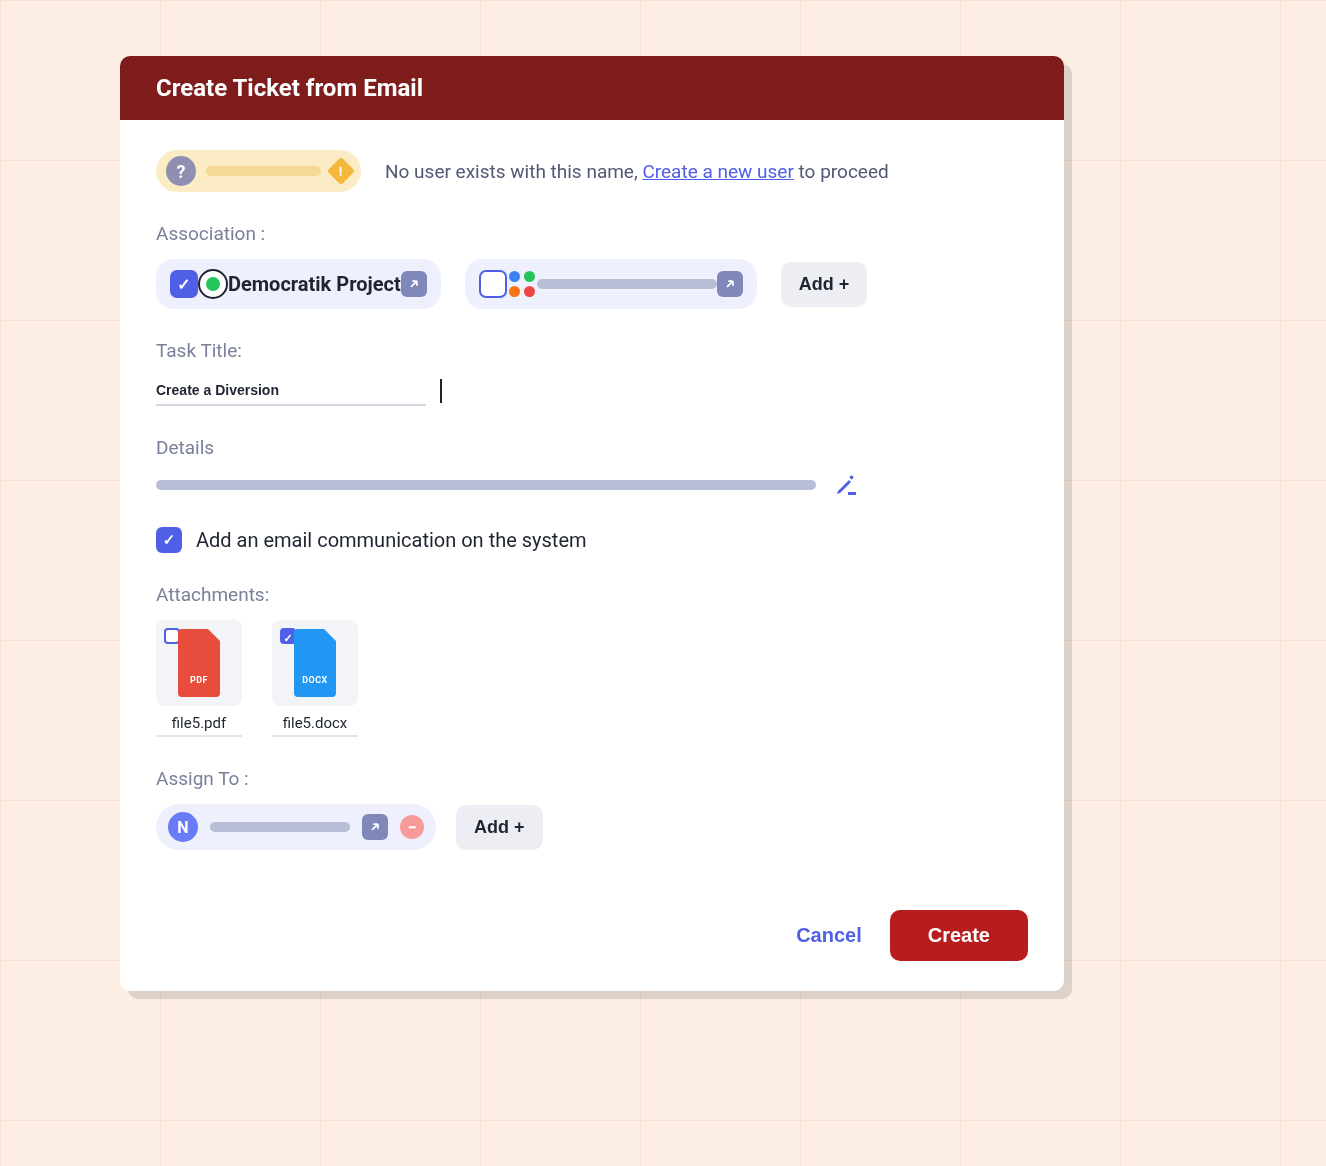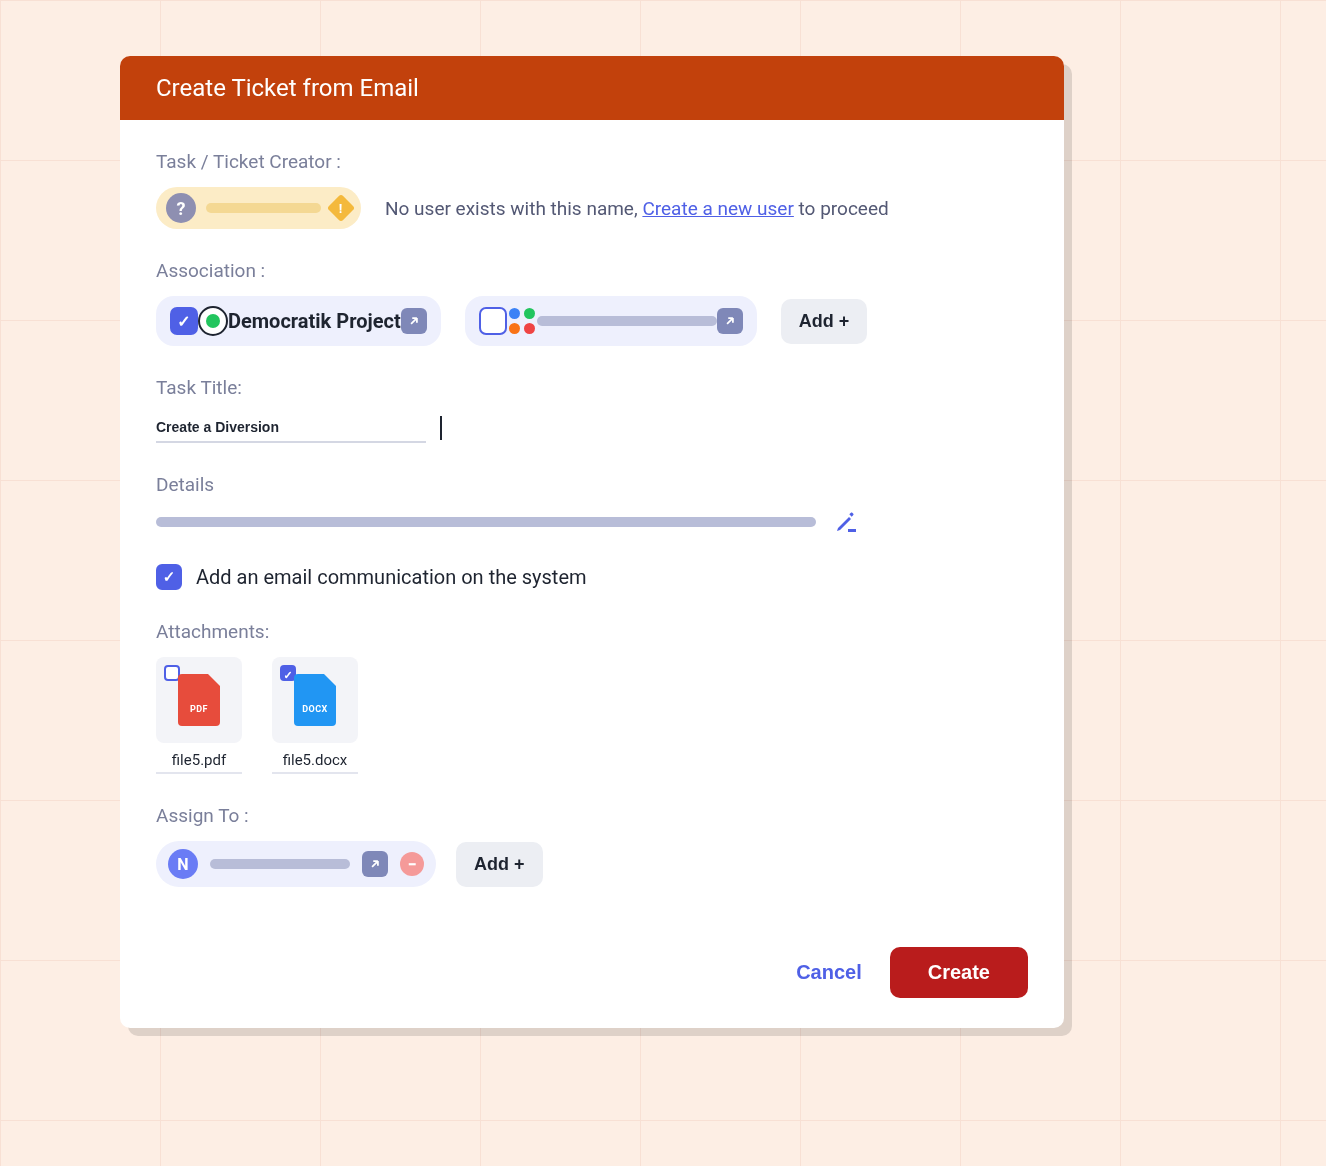--- a/index.html
+++ b/index.html
@@ -17,24 +17,24 @@
   .modal-wrap {
     position: absolute;
     left: 120px; top: 56px;
     width: 944px;
     background: #fff;
     border-radius: 10px;
     box-shadow: 8px 8px 0 rgba(0,0,0,0.12);
     overflow: hidden;
   }
   .modal-header {
-    background: #c2410c;
+    background: #7f1d1d;
     color: #fff;
     font-size: 24px;
-    font-weight: 400;
+    font-weight: 700;
     padding: 18px 36px;
   }
   .modal-body { padding: 30px 36px 30px 36px; }
   .label {
     color: #7a7f9a;
     font-size: 19px;
     margin-bottom: 14px;
   }
   .section { margin-bottom: 30px; }
 
@@ -144,21 +144,21 @@
     width:86px; height:86px; position:relative;
     display:flex;align-items:center;justify-content:center;
   }
   .att-box .mini-cb {
     position:absolute; left:8px; top:8px;
     width:16px;height:16px;border-radius:4px;border:2px solid #4f60e6;
     background:#fff;
   }
   .att-box .mini-cb.checked{background:#4f60e6;}
   .att-box .mini-cb.checked::after{content:"✓";color:#fff;font-size:11px;font-weight:900;position:relative;top:-3px;}
-  .file-shape { width:42px;height:52px;position:relative;border-radius:4px; }
+  .file-shape { width:42px;height:68px;position:relative;border-radius:4px; }
   .file-shape::before{
     content:"";position:absolute;right:0;top:0;border-style:solid;
     border-width:0 12px 12px 0;
   }
   .file-pdf { background:#e74c3c; }
   .file-pdf::before{border-color:transparent #f3f4f8 transparent transparent;}
   .file-docx { background:#2196f3; }
   .file-docx::before{border-color:transparent #f3f4f8 transparent transparent;}
   .file-badge {
     position:absolute;left:50%;transform:translateX(-50%);
@@ -203,21 +203,20 @@
 </head>
 <body>
 
 <div class="modal-wrap">
 
   <div class="modal-header">Create Ticket from Email</div>
 
   <div class="modal-body">
 
     <div class="section">
-      <div class="label">Task / Ticket Creator :</div>
       <div class="creator-row">
         <div class="creator-chip">
           <div class="q-badge">?</div>
           <div class="chip-bar"></div>
           <div class="warn-diamond">
               <span>!</span>
             </div>
         </div>
         <div class="creator-msg">
           <span>No user exists with this name, </span><a href="#">Create a new user</a><span> to proceed</span>

